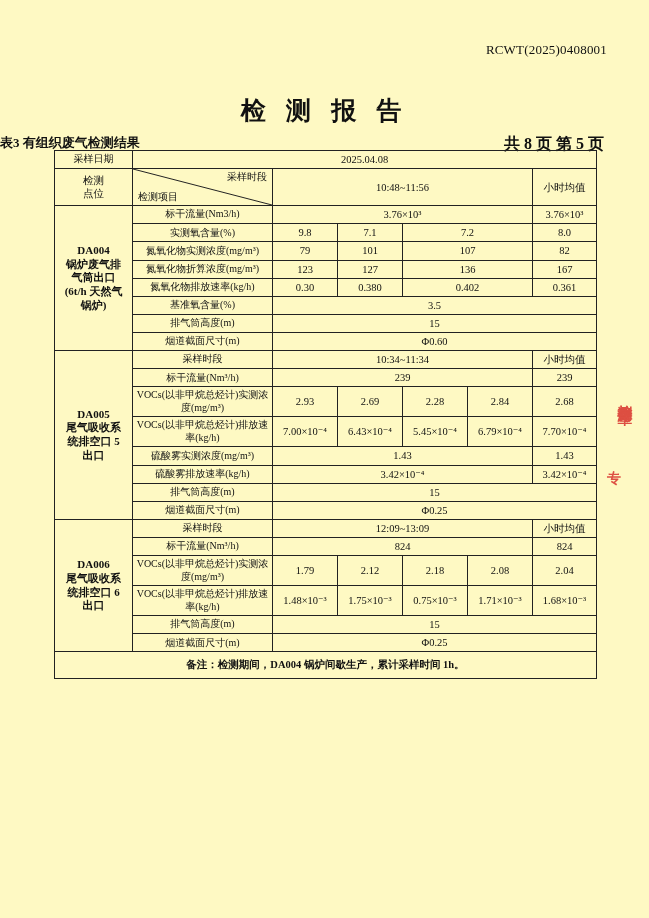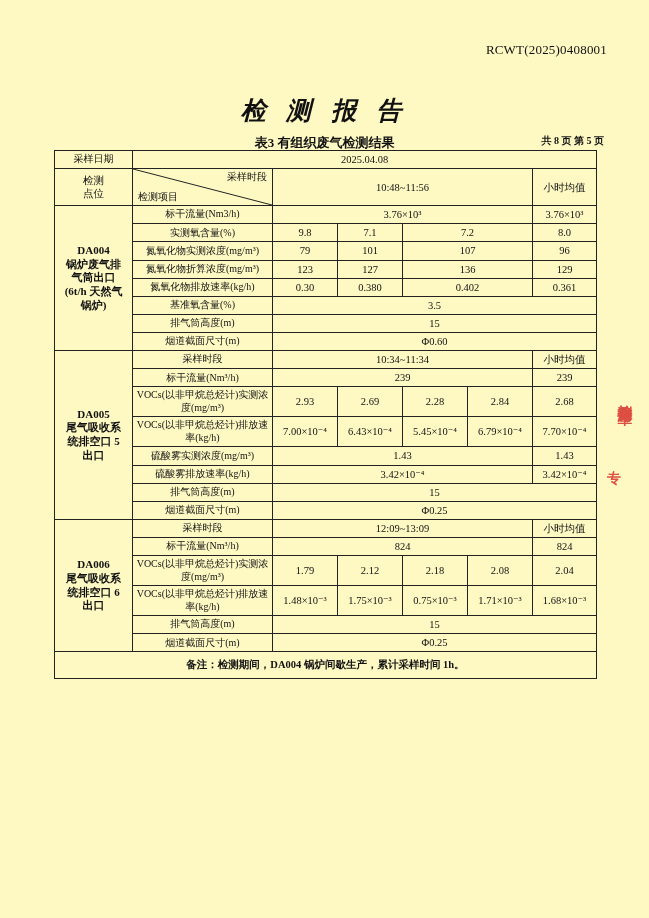--- a/index.html
+++ b/index.html
@@ -38,37 +38,35 @@
   .title {
     position: absolute;
     top: 94px;
     left: 0;
     width: 649px;
     text-align: center;
     font-size: 25px;
     font-weight: bold;
     letter-spacing: 7px;
     color: #111;
-    font-style: italic;
   }
   .subtitle {
     position: absolute;
     top: 134px;
     left: 0;
     width: 649px;
-    text-align: center;
     font-size: 13px;
     font-weight: bold;
     color: #111;
   }
   .pageinfo {
     position: absolute;
     top: 134px;
     right: 45px;
-    font-size: 10px;
+    font-size: 16px;
     font-weight: bold;
     color: #111;
   }
   table.main {
     position: absolute;
     top: 150px;
     left: 54px;
     width: 542px;
     border-collapse: collapse;
     table-layout: fixed;
@@ -203,28 +201,28 @@
         <td>9.8</td>
         <td>7.1</td>
         <td colspan="2">7.2</td>
         <td>8.0</td>
       </tr>
       <tr>
         <td class="lbl">氮氧化物实测浓度(mg/m³)</td>
         <td>79</td>
         <td>101</td>
         <td colspan="2">107</td>
-        <td>96</td>
+        <td>82</td>
       </tr>
       <tr>
         <td class="lbl">氮氧化物折算浓度(mg/m³)</td>
         <td>123</td>
         <td>127</td>
         <td colspan="2">136</td>
-        <td>129</td>
+        <td>167</td>
       </tr>
       <tr>
         <td class="lbl">氮氧化物排放速率(kg/h)</td>
         <td>0.30</td>
         <td>0.380</td>
         <td colspan="2">0.402</td>
         <td>0.361</td>
       </tr>
       <tr>
         <td class="lbl">基准氧含量(%)</td>

